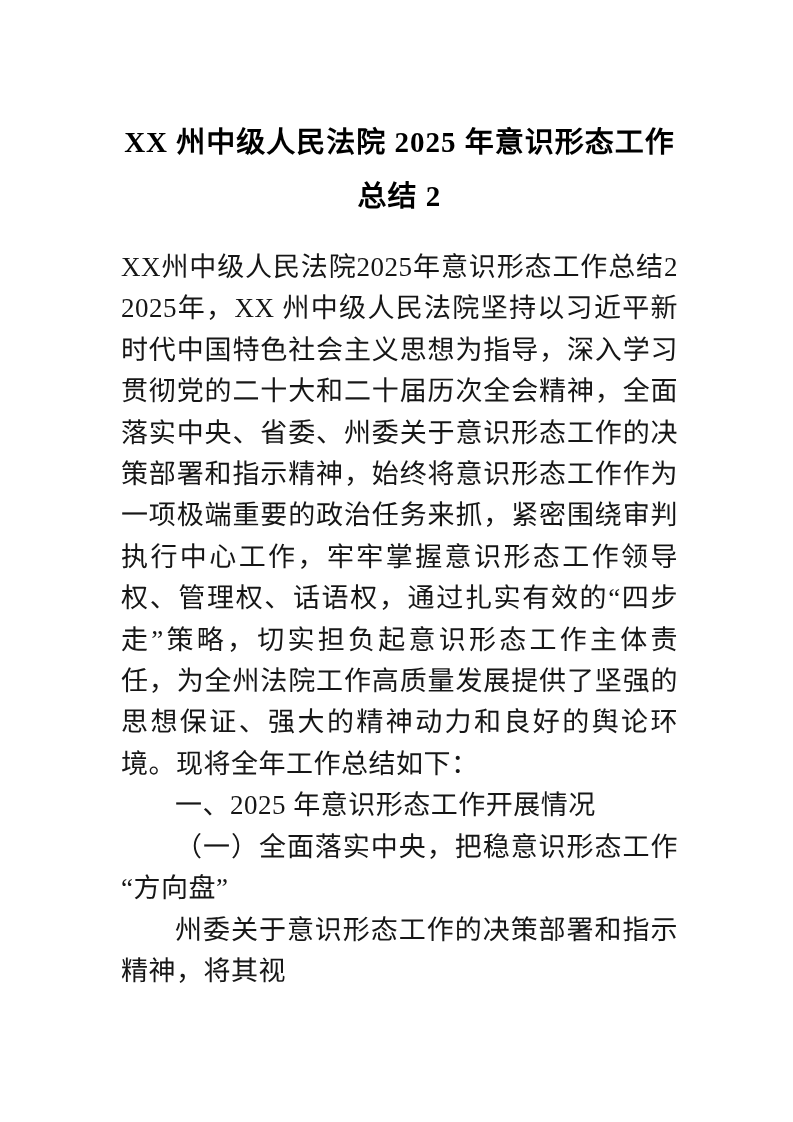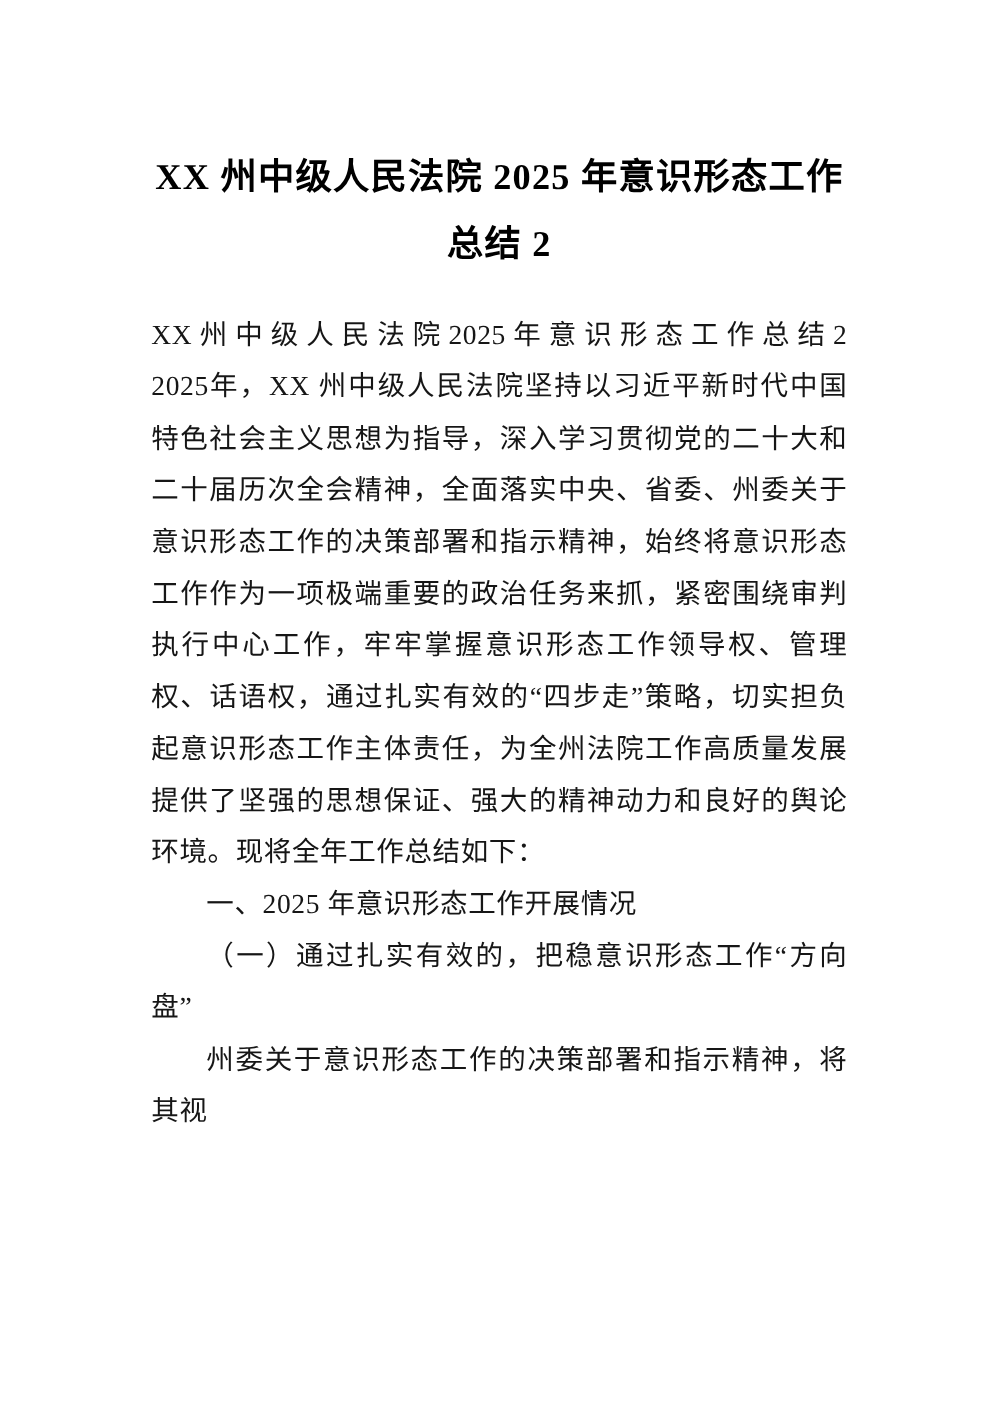--- a/index.html
+++ b/index.html
@@ -23,38 +23,38 @@
     margin: 115px 0 24px 0;
     font-size: 29px;
     line-height: 54px;
     font-weight: 700;
     text-align: center;
     letter-spacing: 1px;
     color: #000000;
   }
   .para {
     margin: 0;
-    font-size: 22px;
+    font-size: 27px;
     line-height: 41.4px;
     text-align: justify;
     letter-spacing: 0.5px;
   }
   .para.indent {
     text-indent: 2em;
   }
 </style>
 </head>
 <body>
 
 <div class="page">
   <div class="content">
     <h1 class="doc-title">XX 州中级人民法院 2025 年意识形态工作总结 2</h1>
 
     <p class="para">XX州中级人民法院2025年意识形态工作总结2　　　2025年，XX 州中级人民法院坚持以习近平新时代中国特色社会主义思想为指导，深入学习贯彻党的二十大和二十届历次全会精神，全面落实中央、省委、州委关于意识形态工作的决策部署和指示精神，始终将意识形态工作作为一项极端重要的政治任务来抓，紧密围绕审判执行中心工作，牢牢掌握意识形态工作领导权、管理权、话语权，通过扎实有效的“四步走”策略，切实担负起意识形态工作主体责任，为全州法院工作高质量发展提供了坚强的思想保证、强大的精神动力和良好的舆论环境。现将全年工作总结如下：</p>
 
     <p class="para indent">一、2025 年意识形态工作开展情况</p>
 
 
-    <p class="para indent">（一）通过扎实有效的，把稳意识形态工作“方向盘”</p>
+    <p class="para indent">（一）全面落实中央，把稳意识形态工作“方向盘”</p>
 
     <p class="para indent">州委关于意识形态工作的决策部署和指示精神，将其视</p>
   </div>
 </div>
 
 </body></html>

